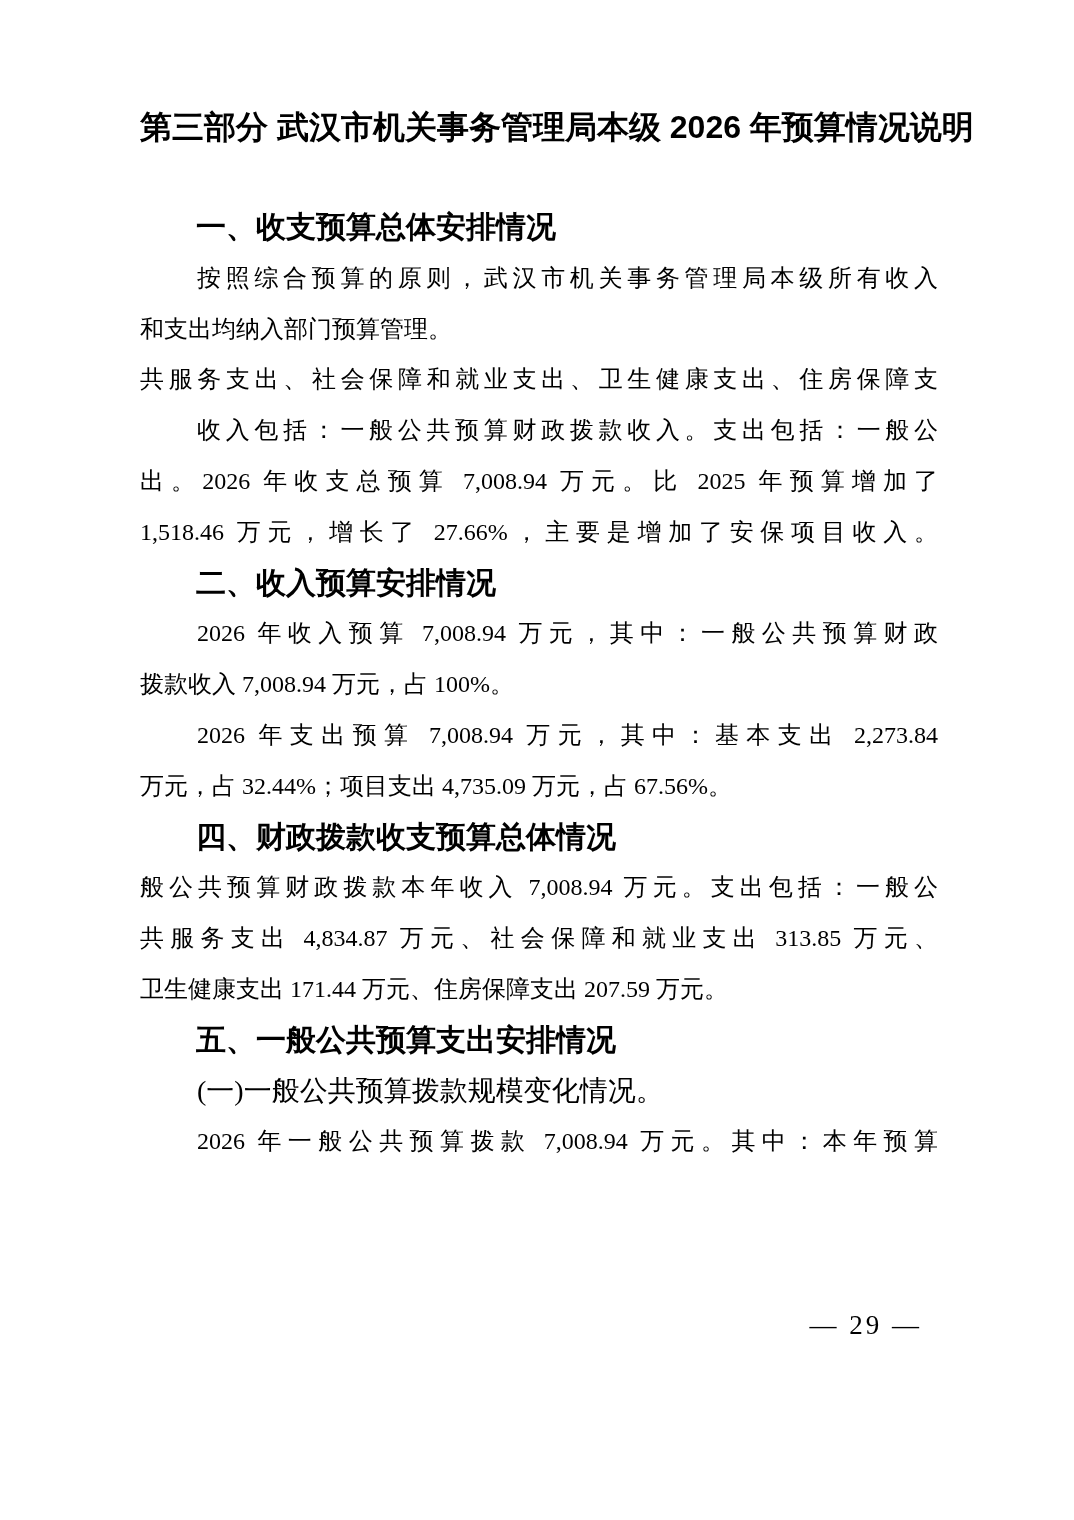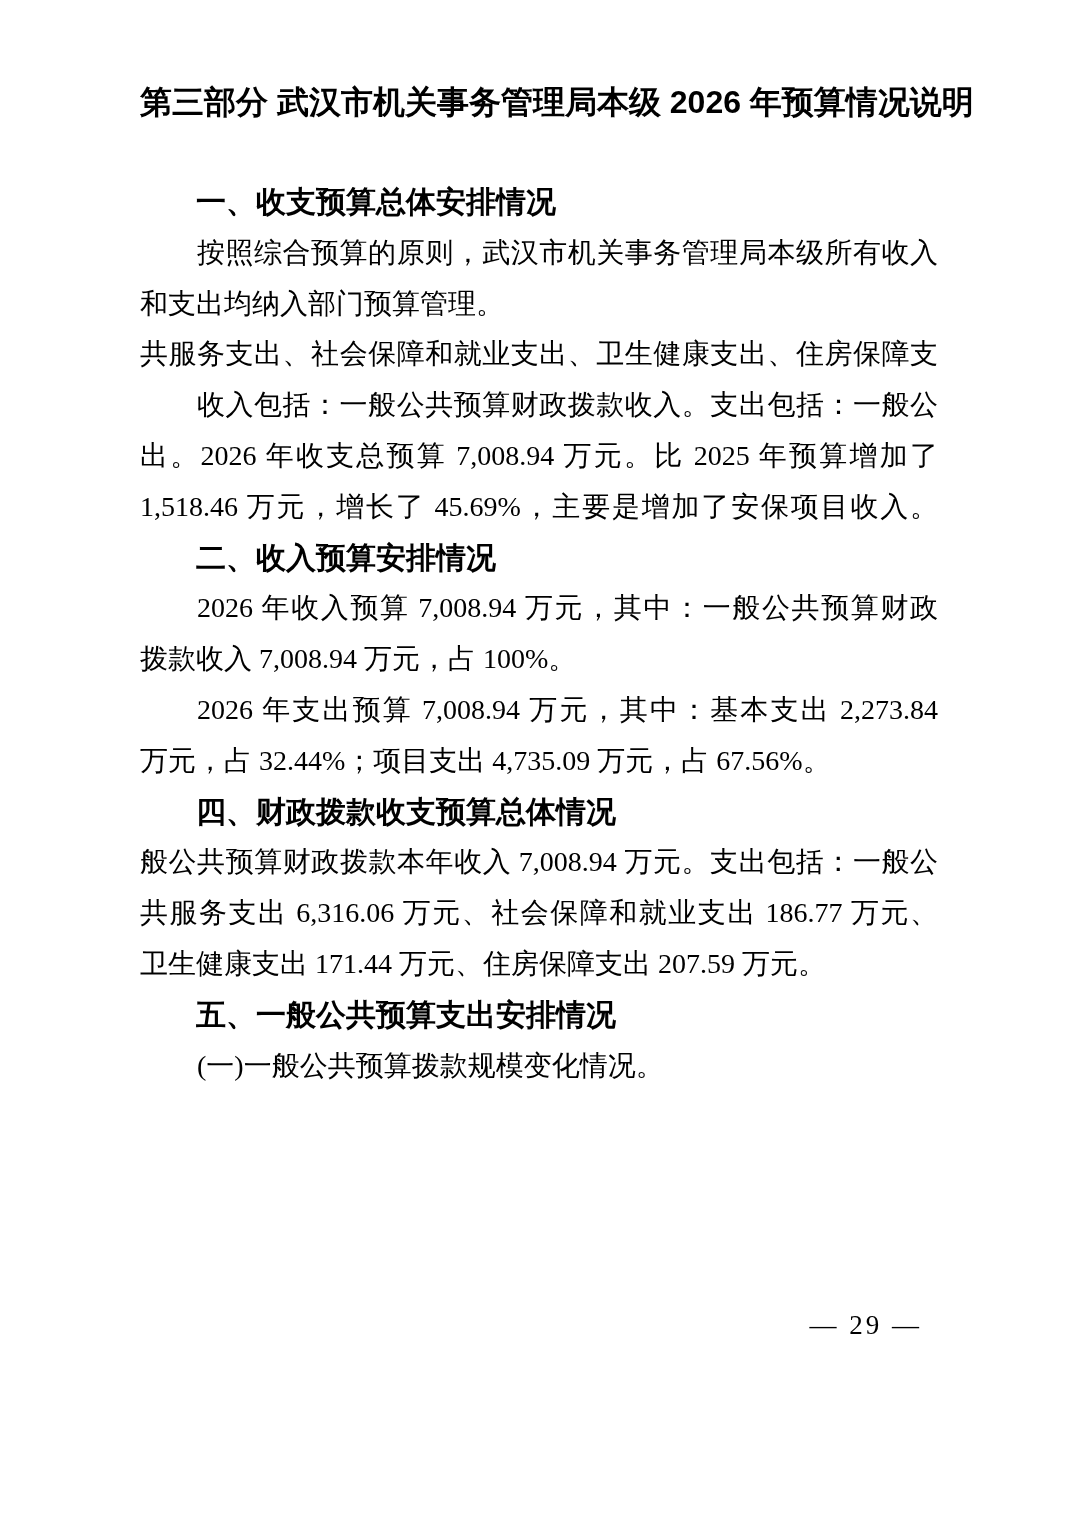--- a/index.html
+++ b/index.html
@@ -16,36 +16,36 @@
     font-family: "Liberation Serif", "DejaVu Serif", serif;
   }
   .page {
     position: absolute;
     left: 140px;
     top: 0;
     width: 798px;
   }
   .doc-title {
     margin: 0;
-    padding-top: 80px;
+    padding-top: 105px;
     font-family: "Liberation Sans", "DejaVu Sans", sans-serif;
     font-weight: bold;
     font-size: 32px;
     line-height: 44px;
     text-align: center;
     white-space: nowrap;
     letter-spacing: 0px;
   }
   .doc-content {
     margin-top: 53px;
   }
   .line {
     height: 50.8px;
     line-height: 50.8px;
-    font-size: 28px;
+    font-size: 24px;
     text-align: left;
     overflow: visible;
   }
   .line.indent {
     text-indent: 57px;
   }
   .line.full {
     text-align: justify;
     text-align-last: justify;
   }
@@ -75,28 +75,29 @@
 
 <div class="page">
   <h1 class="doc-title">第三部分 武汉市机关事务管理局本级 2026 年预算情况说明</h1>
   <div class="doc-content" id="doc-content">
       <div class="line heading">一、收支预算总体安排情况</div>
       <div class="line indent full">按照综合预算的原则，武汉市机关事务管理局本级所有收入</div>
       <div class="line">和支出均纳入部门预算管理。</div>
       <div class="line full">共服务支出、社会保障和就业支出、卫生健康支出、住房保障支</div>
       <div class="line indent full">收入包括：一般公共预算财政拨款收入。支出包括：一般公</div>
       <div class="line full">出。2026 年收支总预算 7,008.94 万元。比 2025 年预算增加了</div>
-      <div class="line full">1,518.46 万元，增长了 45.69%，主要是增加了安保项目收入。</div>
+      <div class="line full">1,518.46 万元，增长了 27.66%，主要是增加了安保项目收入。</div>
       <div class="line heading">二、收入预算安排情况</div>
       <div class="line indent full">2026 年收入预算 7,008.94 万元，其中：一般公共预算财政</div>
       <div class="line">拨款收入 7,008.94 万元，占 100%。</div>
       <div class="line indent full">2026 年支出预算 7,008.94 万元，其中：基本支出 2,273.84</div>
       <div class="line">万元，占 32.44%；项目支出 4,735.09 万元，占 67.56%。</div>
       <div class="line heading">四、财政拨款收支预算总体情况</div>
       <div class="line full">般公共预算财政拨款本年收入 7,008.94 万元。支出包括：一般公</div>
-      <div class="line full">共服务支出 6,316.06 万元、社会保障和就业支出 186.77 万元、</div>
+      <div class="line full">共服务支出 4,834.87 万元、社会保障和就业支出 313.85 万元、</div>
       <div class="line">卫生健康支出 171.44 万元、住房保障支出 207.59 万元。</div>
       <div class="line heading">五、一般公共预算支出安排情况</div>
       <div class="line sub indent">(一)一般公共预算拨款规模变化情况。</div>
+      <div class="line indent full">2026 年一般公共预算拨款 7,008.94 万元。其中：本年预算</div>
     </div>
 </div>
 
 <div class="page-number">— 29 —</div>
 
 </body></html>

